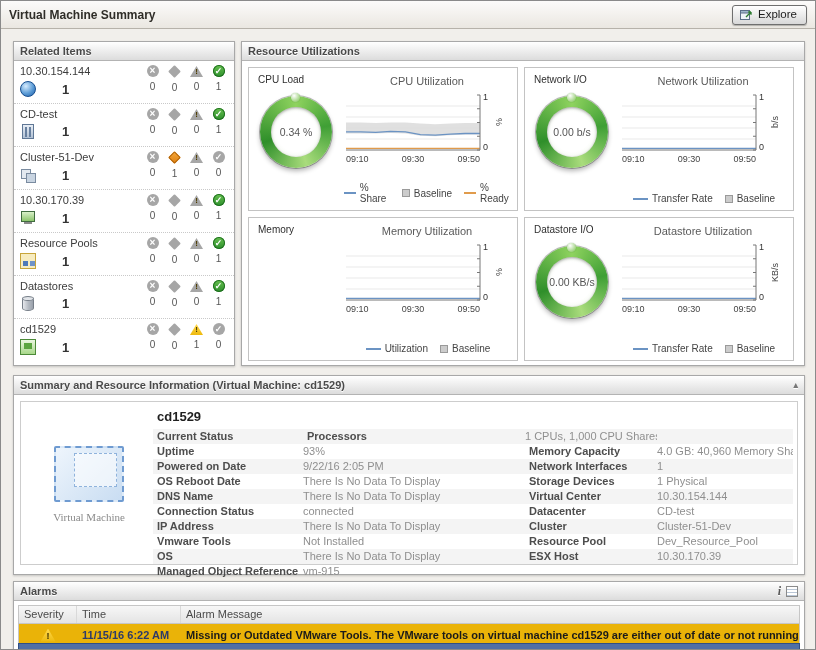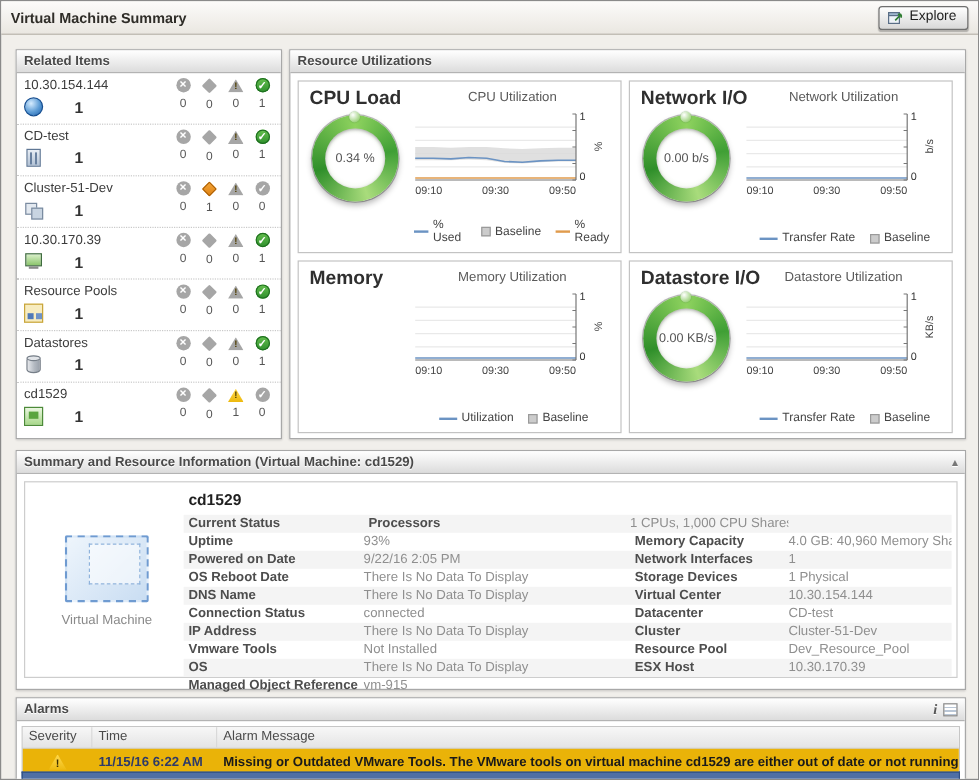--- a/index.html
+++ b/index.html
@@ -46,39 +46,39 @@
   .t-pool{background:#f7ecc0;border:1px solid #c8a53a;}
   .t-pool::before{content:"";position:absolute;left:2px;top:7px;width:5px;height:5px;background:#4f79b8;}
   .t-pool::after{content:"";position:absolute;left:9px;top:7px;width:5px;height:5px;background:#6f93c8;}
   .t-datastore{margin:0 2px;width:12px;height:14px;background:linear-gradient(90deg,#e6e8ec,#b4bac2 55%,#9aa1ab);border:1px solid #767e88;border-radius:6px/3px;}
   .t-datastore::before{content:"";position:absolute;left:-1px;top:-2px;width:10px;height:3px;border-radius:50%;background:#e2e5e9;border:1px solid #767e88;}
   .t-vm{background:linear-gradient(#eaf6e0,#a8d88a);border:1px solid #4c8a39;}
   .t-vm::before{content:"";position:absolute;left:3px;top:3px;width:8px;height:6px;background:#5aa53f;}
   
   .tiles{padding:6px;display:grid;grid-template-columns:270px 270px;grid-template-rows:144px 144px;gap:6px;}
   .tile{border:1px solid #c3c3c3;background:#fff;position:relative;box-sizing:border-box;}
-  .gauge-label{position:absolute;left:9px;top:6px;font-size:16px;font-weight:bold;color:#2f2f2f;}
+  .gauge-label{position:absolute;left:9px;top:6px;font-size:10px;font-weight:normal;color:#2f2f2f;}
   .chart-title{position:absolute;left:96px;right:8px;top:7px;text-align:center;font-size:11px;color:#5a5a5a;}
   .gauge{position:absolute;left:11px;top:28px;width:72px;height:72px;border-radius:50%;background:conic-gradient(from 0deg,#8fd35f,#3f9f35 22%,#a9dc7c 45%,#2f8f2a 70%,#8fd35f);box-shadow:0 3px 5px rgba(0,0,0,.3),0 0 0 1px #b9b9b9;cursor:pointer;}
   .gauge::before{content:"";position:absolute;left:50%;top:-3px;width:9px;height:9px;margin-left:-5px;border-radius:50%;background:radial-gradient(circle at 35% 30%,#fff,#79c14d);box-shadow:0 0 1px #4f8f3f;}
   .gauge-inner{position:absolute;inset:11px;border-radius:50%;background:radial-gradient(#ffffff 55%,#e9f2e2);box-shadow:inset 0 1px 3px rgba(0,0,0,.35);display:flex;align-items:center;justify-content:center;font-size:10.5px;color:#555;}
   .chart-area{position:absolute;left:96px;top:24px;right:4px;}
   .chart-row{display:flex;align-items:stretch;}
   .chart{background:#fff;}
   .yaxis{width:11px;height:60px;display:flex;flex-direction:column;justify-content:space-between;font-size:9px;color:#333;padding:0 0 0 2px;box-sizing:border-box;}
   .yunit{writing-mode:vertical-rl;transform:rotate(180deg);font-size:9px;color:#444;display:flex;align-items:center;justify-content:center;width:13px;}
   .xlabels{display:flex;justify-content:space-between;width:136px;font-size:9px;color:#444;margin-top:2px;padding:0 1px;box-sizing:border-box;}
   .legend{position:absolute;left:96px;right:6px;bottom:6px;display:flex;justify-content:center;gap:12px;font-size:10px;color:#444;align-items:center;}
   .lg{display:flex;align-items:center;gap:4px;}
   .sw{display:inline-block;}
   .sw.line{width:15px;height:2px;background:#6b93c3;}
   .sw.box{width:8px;height:8px;background:#cccccc;border:1px solid #9a9a9a;box-sizing:border-box;}
   
   .sum-body{display:flex;margin:6px;border:1px solid #cdcdcd;background:#fff;padding:6px 4px 4px 4px;height:152px;box-sizing:content-box;}
-  .sum-icon-col{width:128px;display:flex;flex-direction:column;align-items:center;justify-content:center;gap:9px;flex:none;}
+  .sum-icon-col{width:128px;display:flex;flex-direction:column;align-items:center;justify-content:center;gap:9px;flex:none;font-family:Liberation Serif, serif;}
   .vm-big{width:66px;height:52px;border:2px dashed #6f9bd1;background:linear-gradient(135deg,#eef5fc,#c9ddf2);border-radius:2px;position:relative;}
   .vm-big::before{content:"";position:absolute;right:5px;top:5px;left:18px;bottom:13px;background:rgba(255,255,255,.6);border:1px dashed #8fb3dc;}
   .vm-caption{font-size:11px;color:#8a8a8a;}
   .sum-main{flex:1;min-width:0;}
   .sum-title{font-size:13px;font-weight:bold;color:#1f1f1f;margin:1px 0 5px 4px;}
   .prow{display:grid;grid-template-columns:150px 222px 132px 1fr;height:15px;line-height:15px;font-size:11px;}
   .prow.alt{background:#f4f4f4;}
   .pl{color:#4d4d4d;font-weight:bold;padding-left:4px;white-space:nowrap;overflow:hidden;}
   .pv{color:#8f8f8f;white-space:nowrap;overflow:hidden;}
   .collapse{font-size:9px;color:#777;cursor:pointer;}
@@ -357,21 +357,21 @@
           </div>
           <div class="xlabels">
             <span>09:10</span>
             <span>09:30</span>
             <span>09:50</span>
           </div>
         </div>
         <div class="legend">
           <span class="lg">
               <i class="sw line" style="background: rgb(107, 147, 195);"></i>
-              <span>% Used</span>
+              <span>% Share</span>
             </span>
           <span class="lg">
               <i class="sw box" style="background: rgb(204, 204, 204);"></i>
               <span>Baseline</span>
             </span>
           <span class="lg">
               <i class="sw line" style="background: rgb(224, 155, 76);"></i>
               <span>% Ready</span>
             </span>
         </div>

